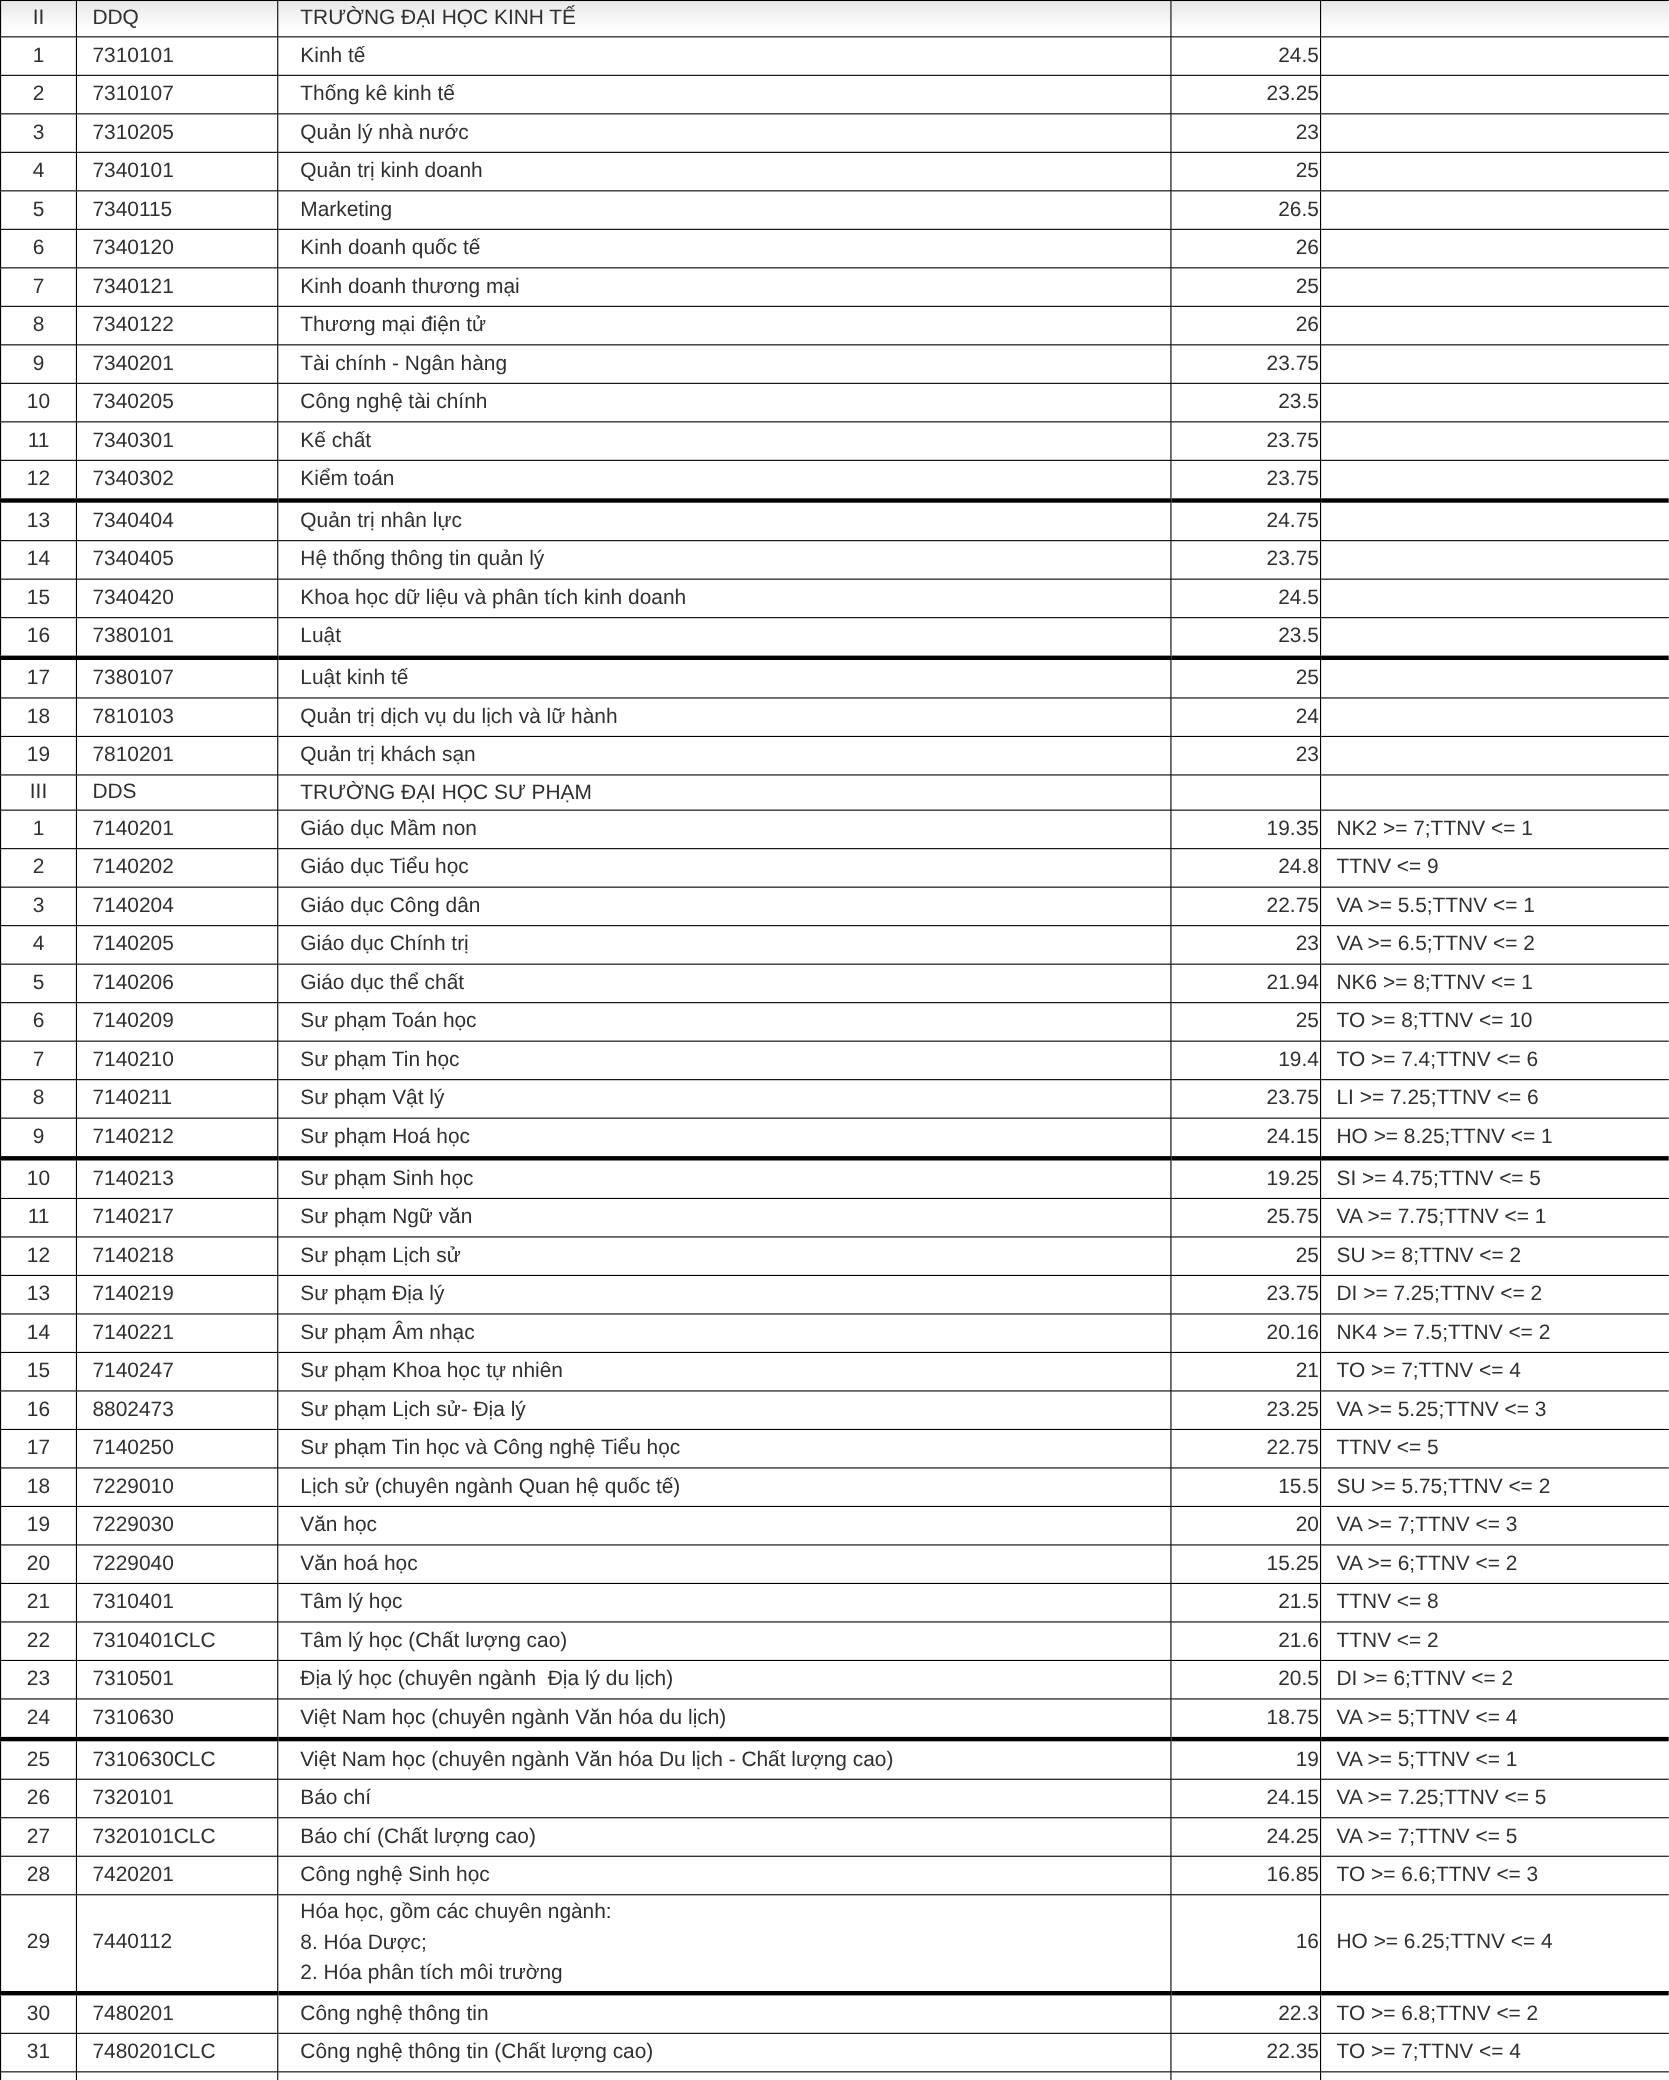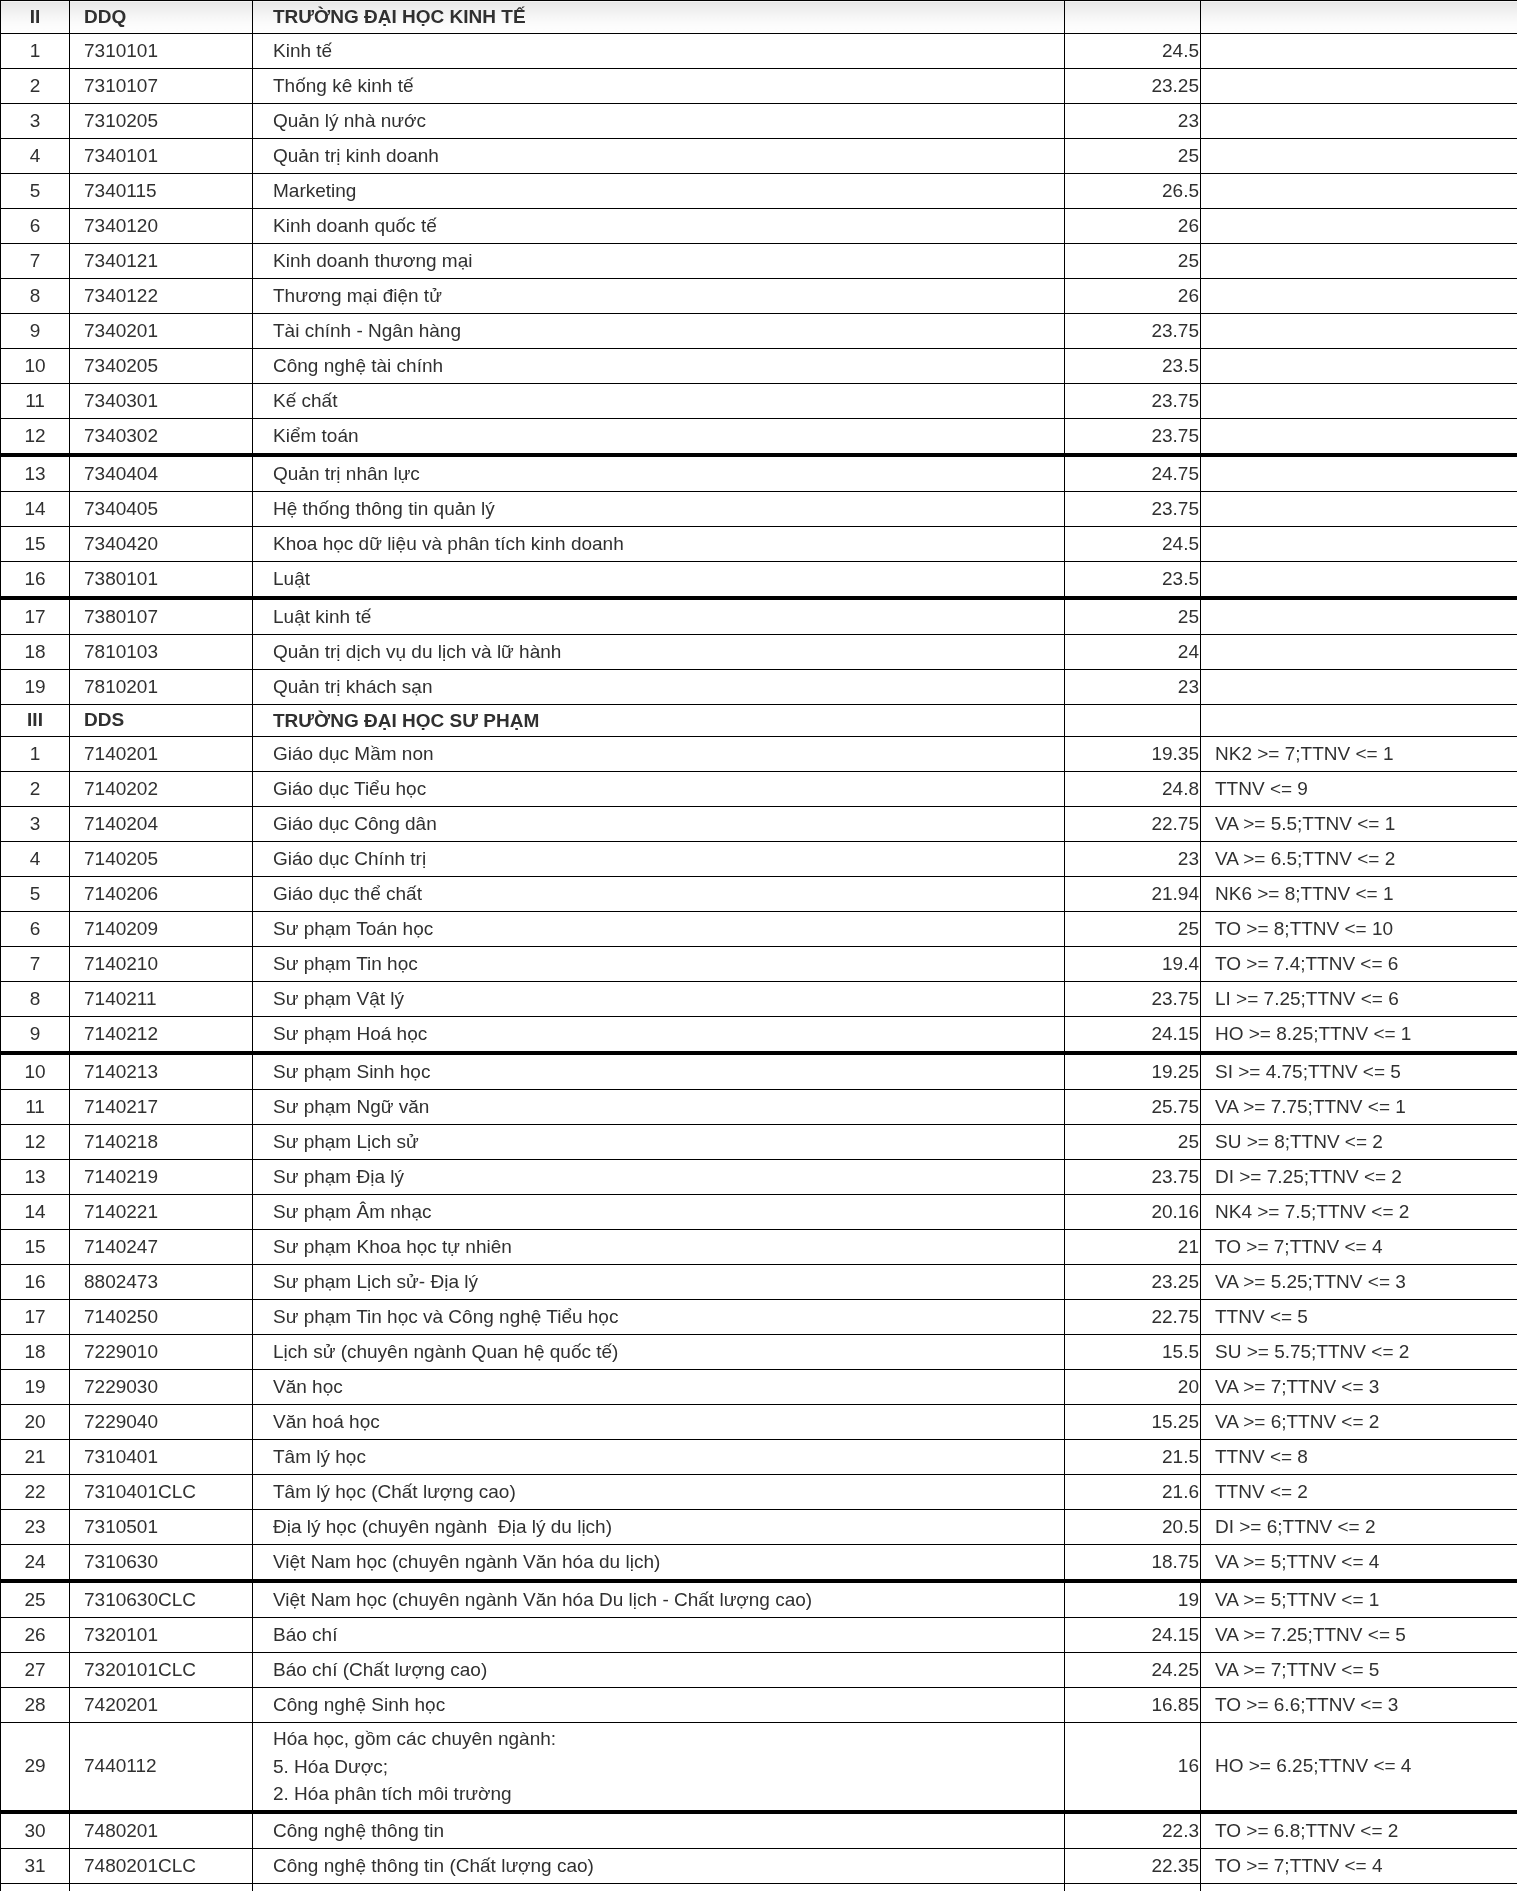--- a/index.html
+++ b/index.html
@@ -25,21 +25,21 @@
     vertical-align: middle;
     padding-top: 2px;
     padding-bottom: 2px;
     overflow: hidden;
   }
   .c-no    { width: 66px;  text-align: center; }
   .c-code  { width: 167px; padding-left: 14px; }
   .c-name  { width: 790px; padding-left: 20px; white-space: pre-wrap; line-height: 1.45; }
   .c-score { width: 133px; text-align: right; }
   .c-cond  { width: 355px; padding-left: 14px; }
-  tr.section-row td { font-weight: bold; height: 27px; }
+  tr.section-row td { font-weight: normal; height: 27px; }
   tr.data-row td    { height: 30px; }
   tr.thick-top td   { border-top-width: 4px; }
   tr.page-top td {
     background: linear-gradient(180deg, #e7e7e7 0%, #fbfbfb 65%, #ffffff 100%);
   }
 </style>
 </head>
 <body>
 
 <div class="page">
@@ -434,21 +434,21 @@
     <td class="c-code">7420201</td>
     <td class="c-name">Công nghệ Sinh học</td>
     <td class="c-score">16.85</td>
     <td class="c-cond">TO &gt;= 6.6;TTNV &lt;= 3</td>
   </tr>
 
   <tr class="data-row">
     <td class="c-no">29</td>
     <td class="c-code">7440112</td>
     <td class="c-name">Hóa học, gồm các chuyên ngành:
-5. Hóa Dược;
+8. Hóa Dược;
 2. Hóa phân tích môi trường</td>
     <td class="c-score">16</td>
     <td class="c-cond">HO &gt;= 6.25;TTNV &lt;= 4</td>
   </tr>
 
   <tr class="data-row thick-top">
     <td class="c-no">30</td>
     <td class="c-code">7480201</td>
     <td class="c-name">Công nghệ thông tin</td>
     <td class="c-score">22.3</td>

